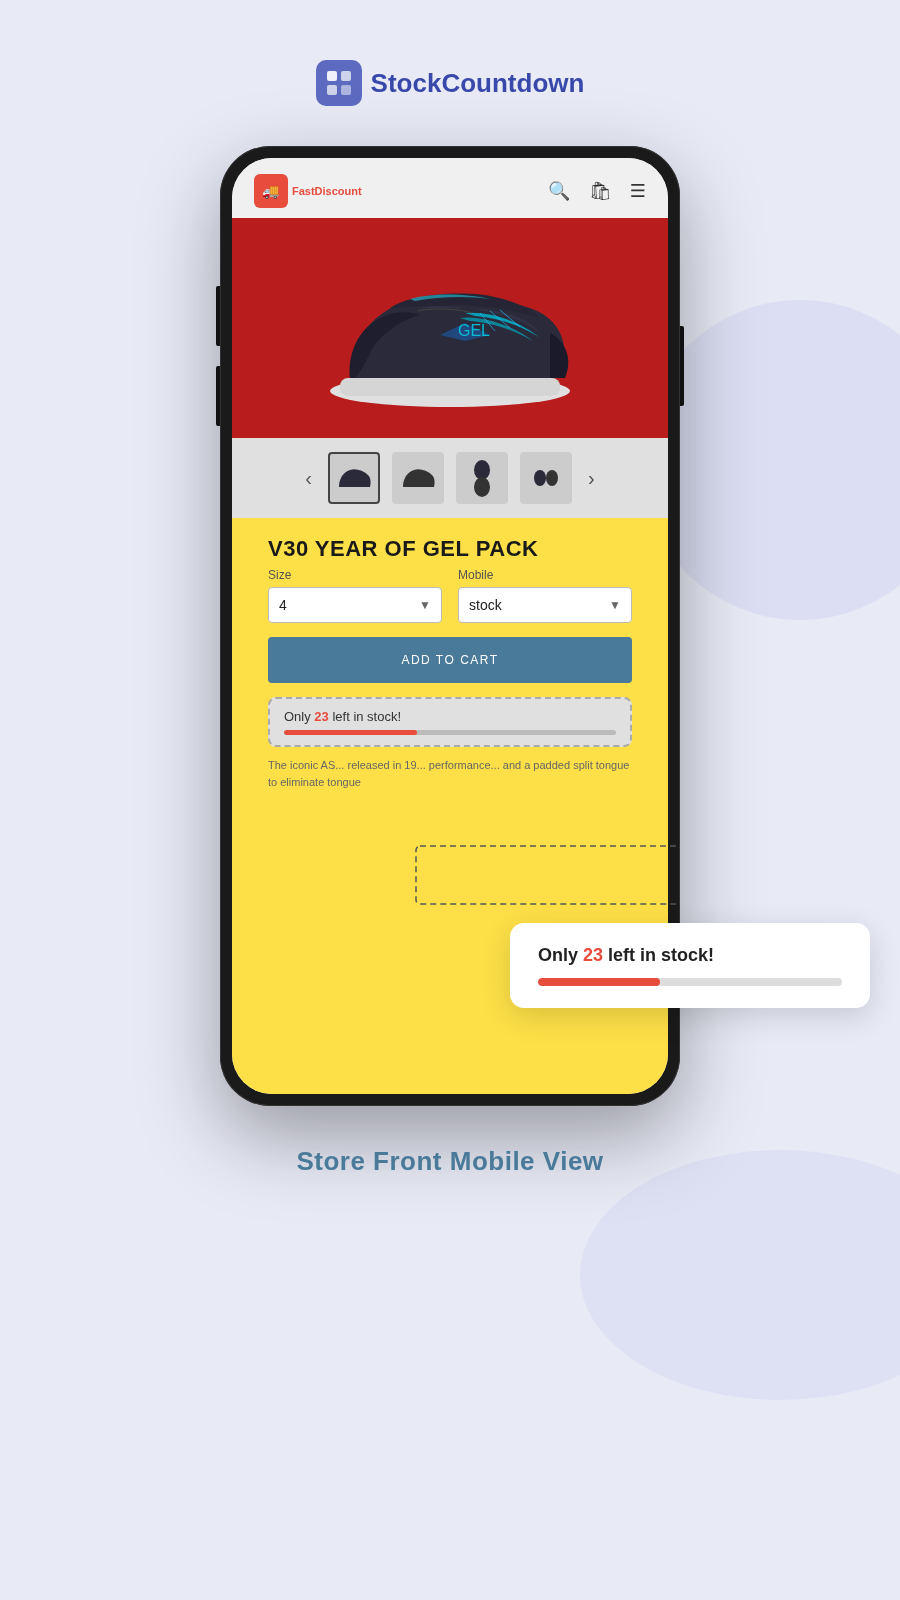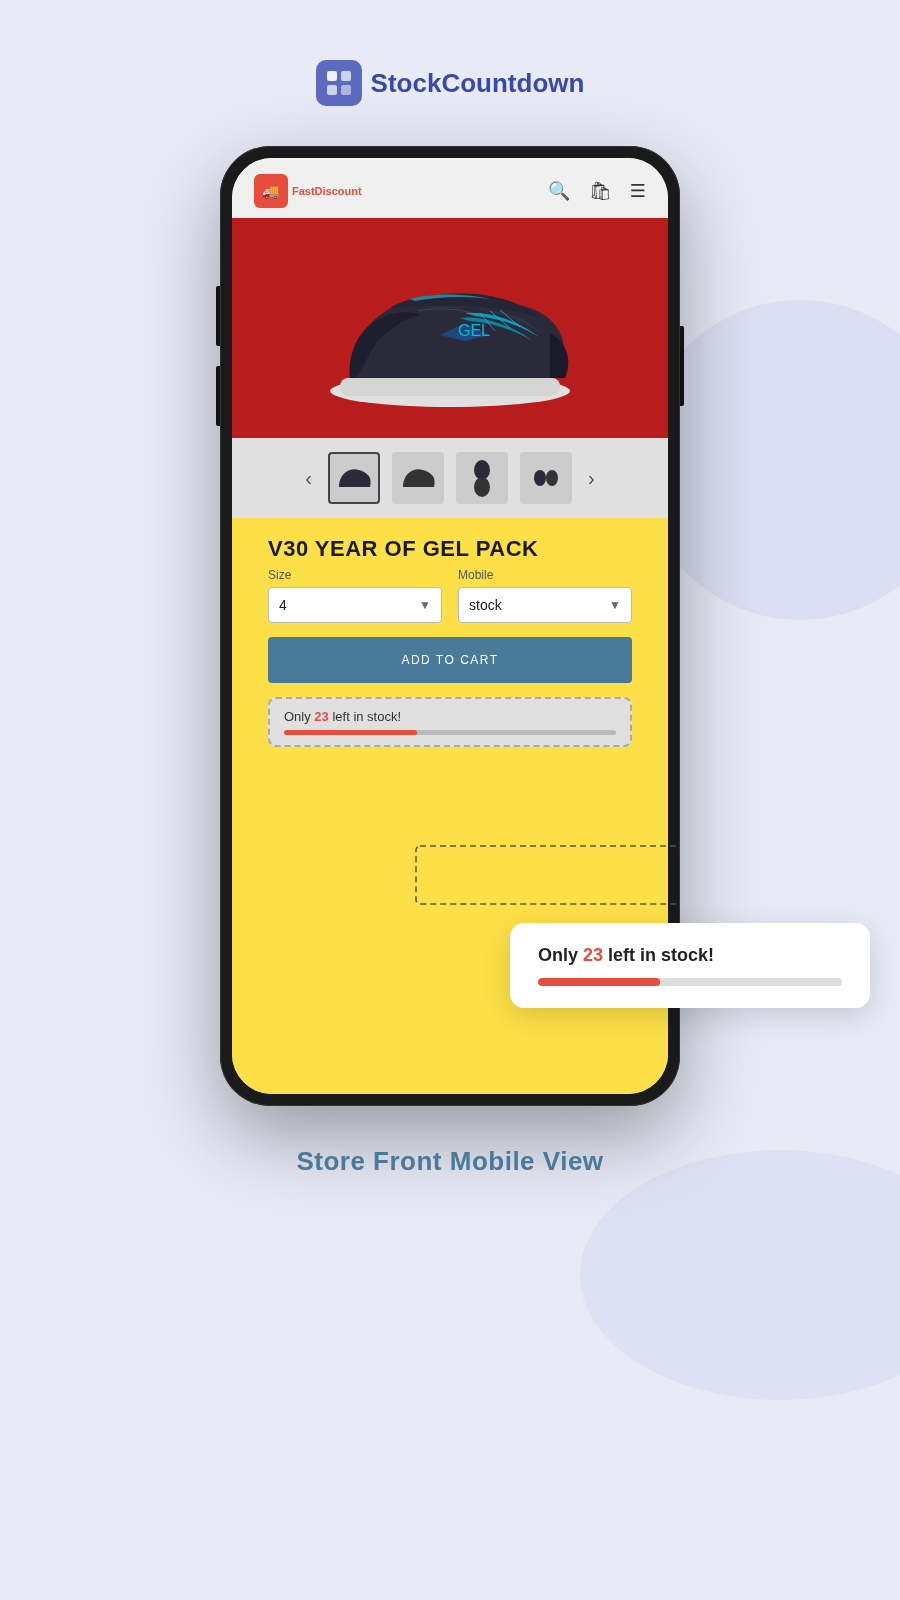--- a/index.html
+++ b/index.html
@@ -523,20 +523,21 @@
         
         <div class="stock-badge-phone">
           <div class="stock-text-phone">
             <span>Only </span><span class="highlight">23</span><span> left in stock!</span>
           </div>
           <div class="stock-bar-track">
             <div class="stock-bar-fill" style="width: 40%"></div>
           </div>
         </div>
 
+        <div class="desc-text">The iconic AS... released in 19... performance... and a padded split tongue to eliminate tongue</div>
       </div>
 
     </div>
   </div>
 
   <div class="zoom-callout">
     <div class="zoom-stock-text">
       <span>Only </span><span class="highlight">23</span><span> left in stock!</span>
     </div>
     <div class="zoom-bar-track">

